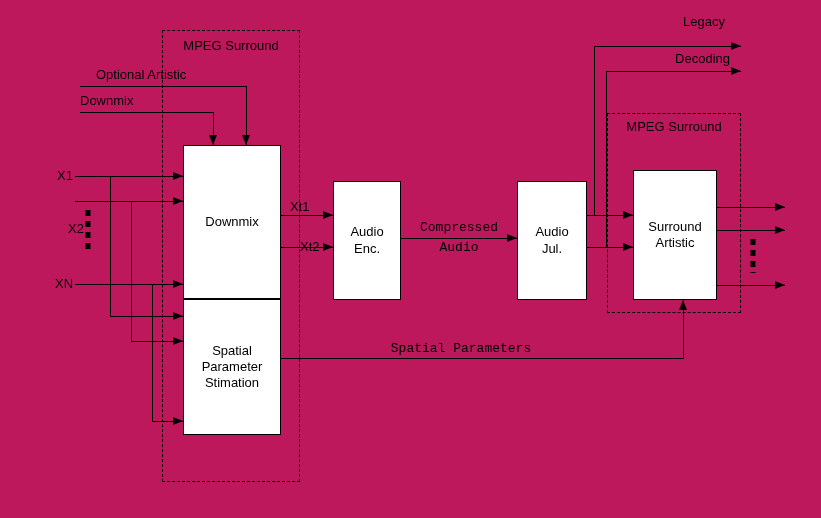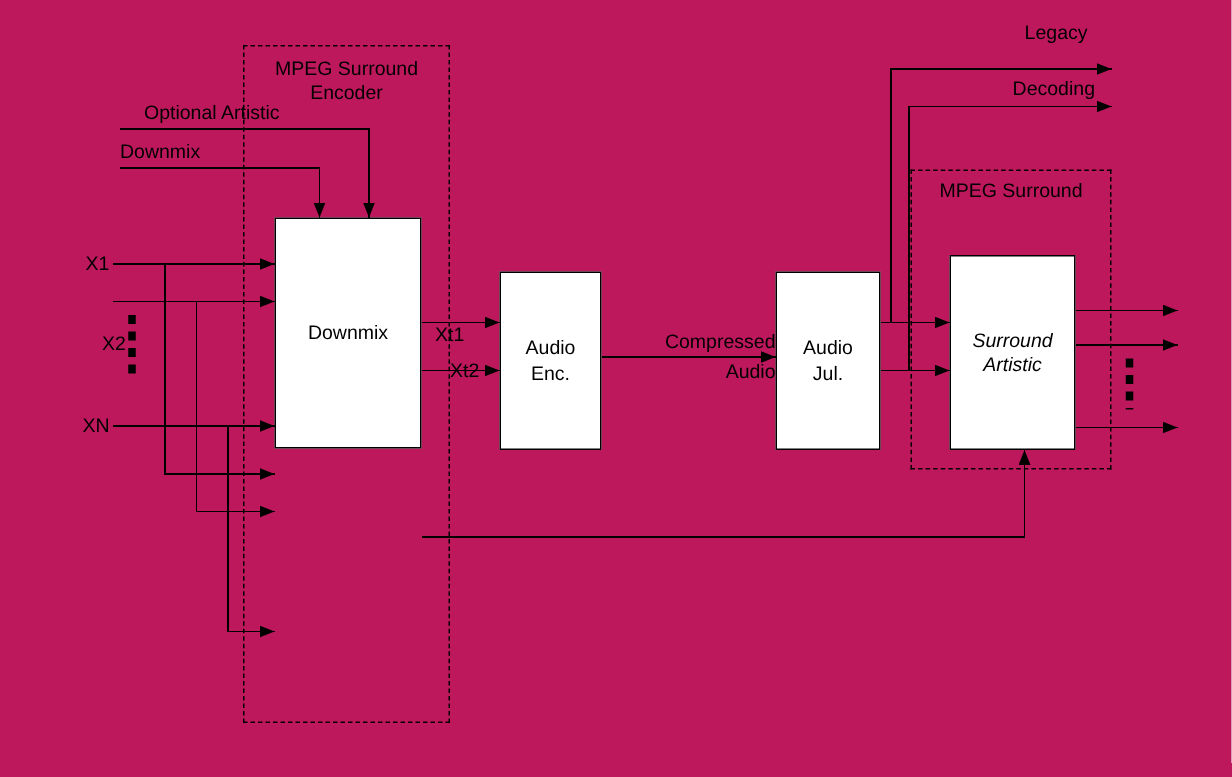--- a/index.html
+++ b/index.html
@@ -35,21 +35,21 @@
     align-items: center;
     justify-content: center;
     text-align: center;
     line-height: 1.25;
   }
   .lbl {
     position: absolute;
     white-space: nowrap;
     line-height: 1.1;
   }
-  .lbl.center { text-align: right; }
+  .lbl.center { text-align: center; font-family: Liberation Mono, monospace; }
   .lbl.right { text-align: right; }
   svg.wires {
     position: absolute;
     left: 0;
     top: 0;
     pointer-events: none;
   }
   .wire {
     fill: none;
     stroke: #000000;
@@ -63,64 +63,69 @@
   }
 </style>
 </head>
 <body>
 
 <div class="canvas">
 
   <div class="group" style="left:162px; top:30px; width:138px; height:452px;"></div>
   <div class="group-title" style="left:163px; top:38px; width:136px;">
     <div>MPEG Surround</div>
-    <div>Encoder</div>
   </div>
 
   <div class="group" style="left:607px; top:113px; width:134px; height:200px;"></div>
   <div class="group-title" style="left:608px; top:119px; width:132px;">
     <div>MPEG Surround</div>
   </div>
 
   <div class="box" style="left:183px; top:145px; width:98px; height:154px;">
     <span>Downmix</span>
   </div>
 
+  <div class="box" style="left:183px; top:299px; width:98px; height:136px;">
+    <span>Spatial</span>
+    <span>Parameter</span>
+    <span>Stimation</span>
+  </div>
 
   <div class="box" style="left:333px; top:181px; width:68px; height:119px;">
     <span>Audio</span>
     <span>Enc.</span>
   </div>
 
   <div class="box" style="left:517px; top:181px; width:70px; height:119px;">
     <span>Audio</span>
     <span>Jul.</span>
   </div>
 
-  <div class="box" style="left:633px; top:170px; width:84px; height:130px;font-style:italic;">
+  <div class="box" style="left:633px; top:170px; width:84px; height:130px;">
     <span>Surround</span>
     <span>Artistic</span>
   </div>
 
   <div class="lbl" style="left:64px; top:68px;margin-left:32px;">Optional Artistic</div>
   <div class="lbl" style="left:80px; top:94px;">Downmix</div>
 
   <div class="lbl" style="left:57px; top:169px;">X1</div>
   <div class="lbl" style="left:68px; top:194px;margin-top:28px;">X2</div>
   <div class="lbl" style="left:55px; top:277px;">XN</div>
 
-  <div class="lbl" style="left:290px; top:216px;">Xt1</div>
+  <div class="lbl" style="left:290px; top:200px;">Xt1</div>
   <div class="lbl" style="left:290px; top:240px;margin-left:10px;">Xt2</div>
 
   <div class="lbl center" style="left:401px; top:221px; width:116px;">Compressed</div>
   <div class="lbl center" style="left:401px; top:241px; width:116px;">Audio</div>
 
   <div class="lbl right" style="left:625px; top:15px; width:100px;">Legacy</div>
   <div class="lbl right" style="left:630px; top:52px; width:100px;">Decoding</div>
 
+  <div class="lbl center" style="left:390px; top:342px; width:142px;">Spatial Parameters</div>
 
   <svg class="wires" width="821" height="518" viewBox="0 0 821 518">
     <defs>
       <marker id="arrow" markerWidth="11" markerHeight="9" refX="10" refY="4" orient="auto" markerUnits="userSpaceOnUse">
         <path d="M0,0 L10,4 L0,8 Z" fill="#000000"></path>
       </marker>
     </defs>
 
     <g shape-rendering="crispEdges">
 

